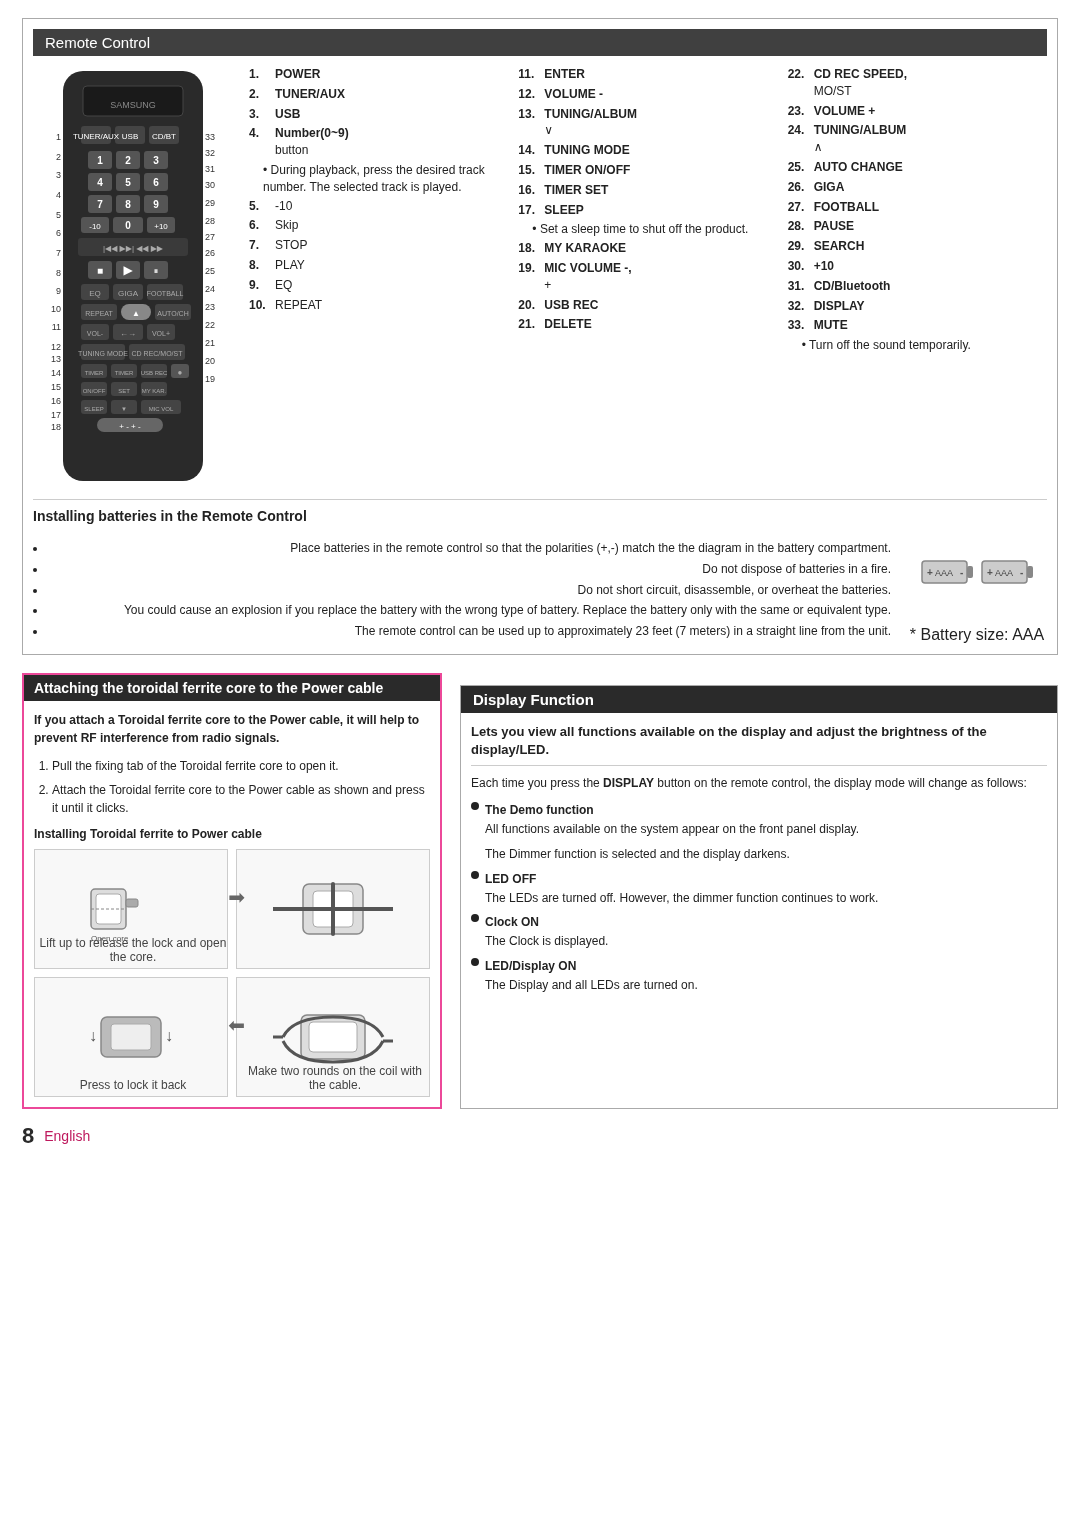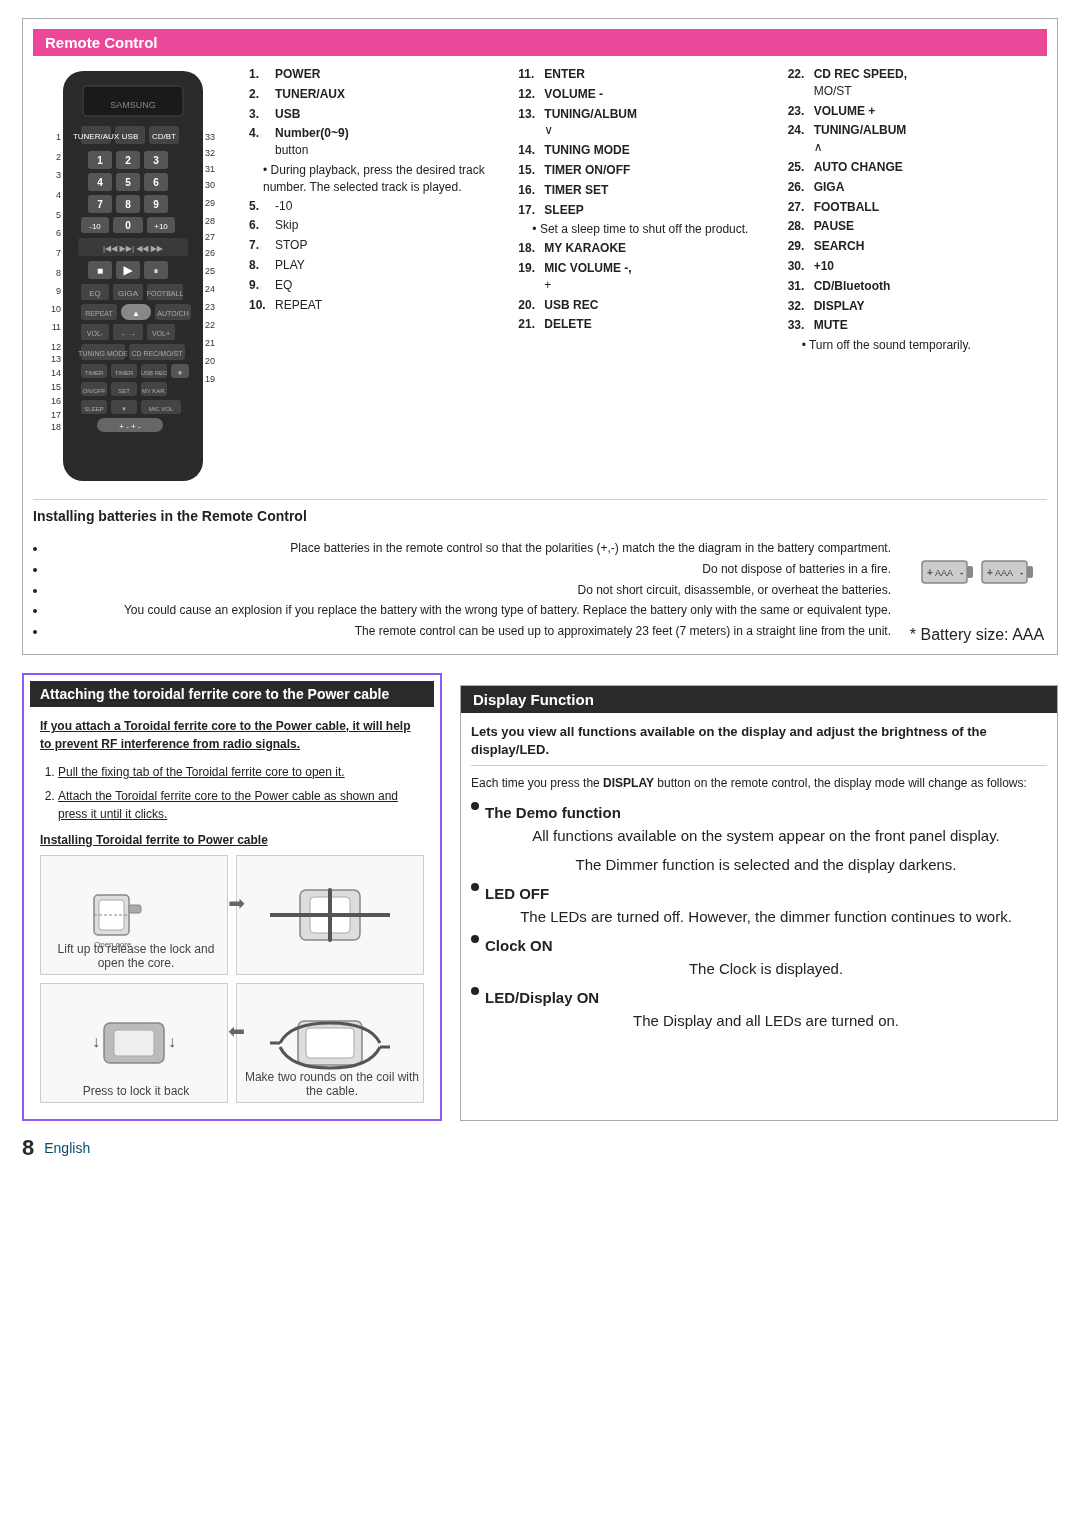--- a/index.html
+++ b/index.html
@@ -8,24 +8,24 @@
       min-height: 1514px;
       background: #fff;
       font-family: Arial, sans-serif;
       font-size: 13px;
       color: #222;
       padding: 18px 22px;
     }
 
     
     .section-header {
-      background: #ec4899;
+      background: #404040;
       color: #fff;
       font-size: 15px;
-      font-weight: bold;
+      font-weight: normal;
       padding: 5px 12px;
       margin-bottom: 10px;
     }
 
     
     .remote-control-section {
       border: 1px solid #aaa;
       padding: 10px;
       margin-bottom: 18px;
     }
@@ -123,23 +123,22 @@
 
     
     .bottom-sections {
       display: flex;
       gap: 18px;
     }
 
     
     .toroidal-section {
       flex: 0 0 420px;
-      border: 2px solid #8b5cf6;
-      padding: 16px;
-      text-decoration: underline;
+      border: 2px solid #ec4899;
+      padding: 10px;
     }
 
     .toroidal-header {
       background: #2a2a2a;
       color: #fff;
       font-size: 14px;
       font-weight: bold;
       padding: 5px 10px;
       margin: -10px -10px 10px -10px;
     }
@@ -219,21 +218,21 @@
       margin-bottom: 8px;
       line-height: 1.4;
     }
 
     .display-intro {
       font-size: 12px;
       margin-bottom: 10px;
       line-height: 1.5;
     }
 
-    .display-functions { font-size: 15px; text-align: center; }
+    .display-functions { font-size: 12px; }
 
     .display-function-item {
       margin-bottom: 8px;
       line-height: 1.4;
     }
 
     .display-function-item .func-title {
       font-weight: bold;
     }
 
@@ -268,21 +267,21 @@
     }
 
     .page-number {
       font-size: 22px;
       font-weight: bold;
       color: #2a2a2a;
     }
 
     .page-lang {
       font-size: 14px;
-      color: #0c4a6e;
+      color: #be185d;
     }
   </style>
 </head>
 <body>
 
 <div class="remote-control-section">
   <div class="section-header">Remote Control</div>
 
   <div class="remote-control-content">
 

